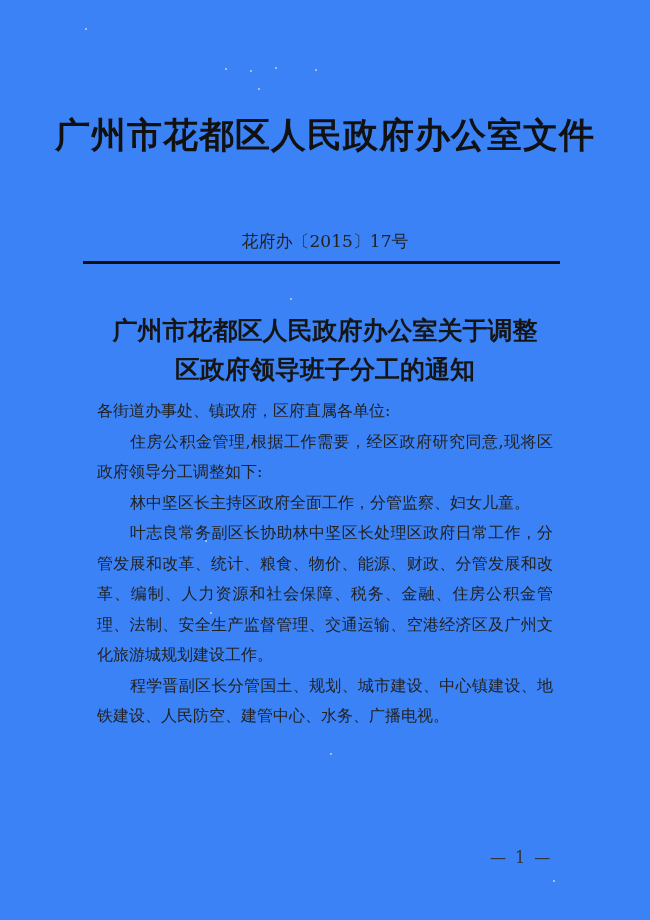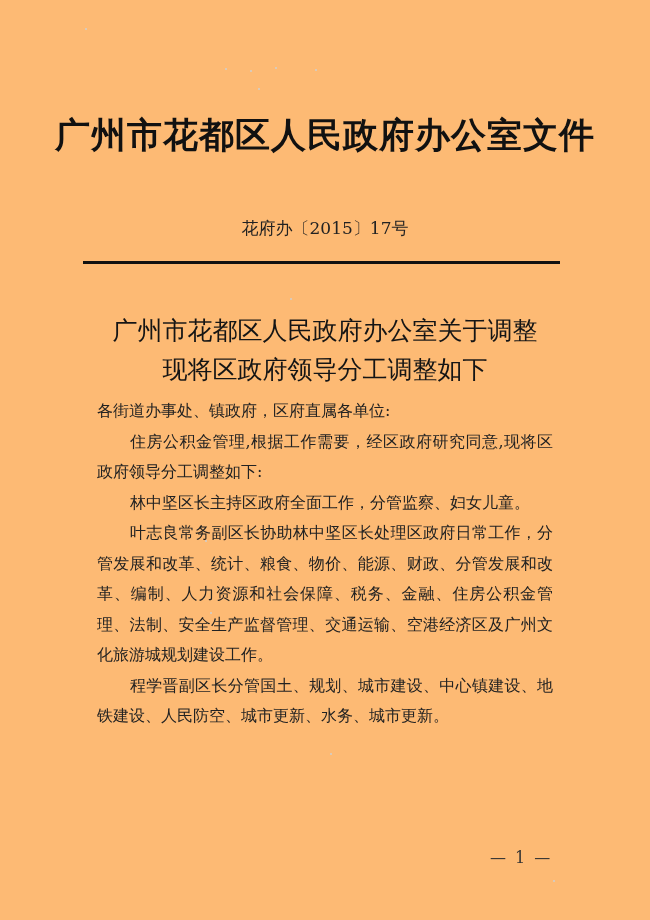--- a/index.html
+++ b/index.html
@@ -12,55 +12,55 @@
       height: 920px;
       position: relative;
       overflow: hidden;
       font-family: "DejaVu Serif", "Liberation Serif", serif;
       color: #1a1a1a;
     }
     .page {
       position: absolute;
       left: 0; top: 0;
       width: 650px; height: 920px;
-      background: #fdba74;
+      background: #3b82f6;
     }
     .doc-header {
       position: absolute;
       left: 0; right: 0;
       top: 112px;
       text-align: center;
       font-size: 35px;
       font-weight: bold;
       letter-spacing: 1px;
       color: #111;
     }
     .doc-number {
       position: absolute;
       left: 0; right: 0;
-      top: 217px;
+      top: 230px;
       text-align: center;
       font-size: 17px;
       color: #222;
     }
     .red-rule {
       position: absolute;
       left: 83px;
       width: 477px;
       top: 261px;
       height: 3px;
       background: #111;
     }
     .notice-title {
       position: absolute;
       left: 0; right: 0;
       top: 311px;
       text-align: center;
       font-size: 25px;
-      font-weight: normal;
+      font-weight: bold;
       line-height: 39px;
       color: #151515;
     }
     .notice-title .line { display: block; }
     .body-text {
       position: absolute;
       left: 97px;
       width: 456px;
       top: 396px;
       font-size: 16px;
@@ -93,29 +93,29 @@
 <div class="page">
 
   <div class="doc-header">广州市花都区人民政府办公室文件</div>
 
   <div class="doc-number">花府办〔2015〕17号</div>
 
   <div class="red-rule"></div>
 
   <div class="notice-title">
     <span class="line">广州市花都区人民政府办公室关于调整</span>
-    <span class="line">现将区政府领导分工调整如下</span>
+    <span class="line">区政府领导班子分工的通知</span>
   </div>
 
   <div class="body-text">
     <p>各街道办事处、镇政府，区府直属各单位:</p>
     <p class="indent">住房公积金管理,根据工作需要，经区政府研究同意,现将区政府领导分工调整如下:</p>
     <p class="indent">林中坚区长主持区政府全面工作，分管监察、妇女儿童。</p>
     <p class="indent">叶志良常务副区长协助林中坚区长处理区政府日常工作，分管发展和改革、统计、粮食、物价、能源、财政、分管发展和改革、编制、人力资源和社会保障、税务、金融、住房公积金管理、法制、安全生产监督管理、交通运输、空港经济区及广州文化旅游城规划建设工作。</p>
-    <p class="indent">程学晋副区长分管国土、规划、城市建设、中心镇建设、地铁建设、人民防空、城市更新、水务、城市更新。</p>
+    <p class="indent">程学晋副区长分管国土、规划、城市建设、中心镇建设、地铁建设、人民防空、建管中心、水务、广播电视。</p>
   </div>
 
   <div class="page-number">— 1 —</div>
 
   <span class="speck" style="left:85px;top:28px"></span>
   <span class="speck" style="left:225px;top:68px"></span>
   <span class="speck" style="left:250px;top:70px"></span>
   <span class="speck" style="left:275px;top:67px"></span>
   <span class="speck" style="left:315px;top:69px"></span>
   <span class="speck" style="left:258px;top:88px"></span>

